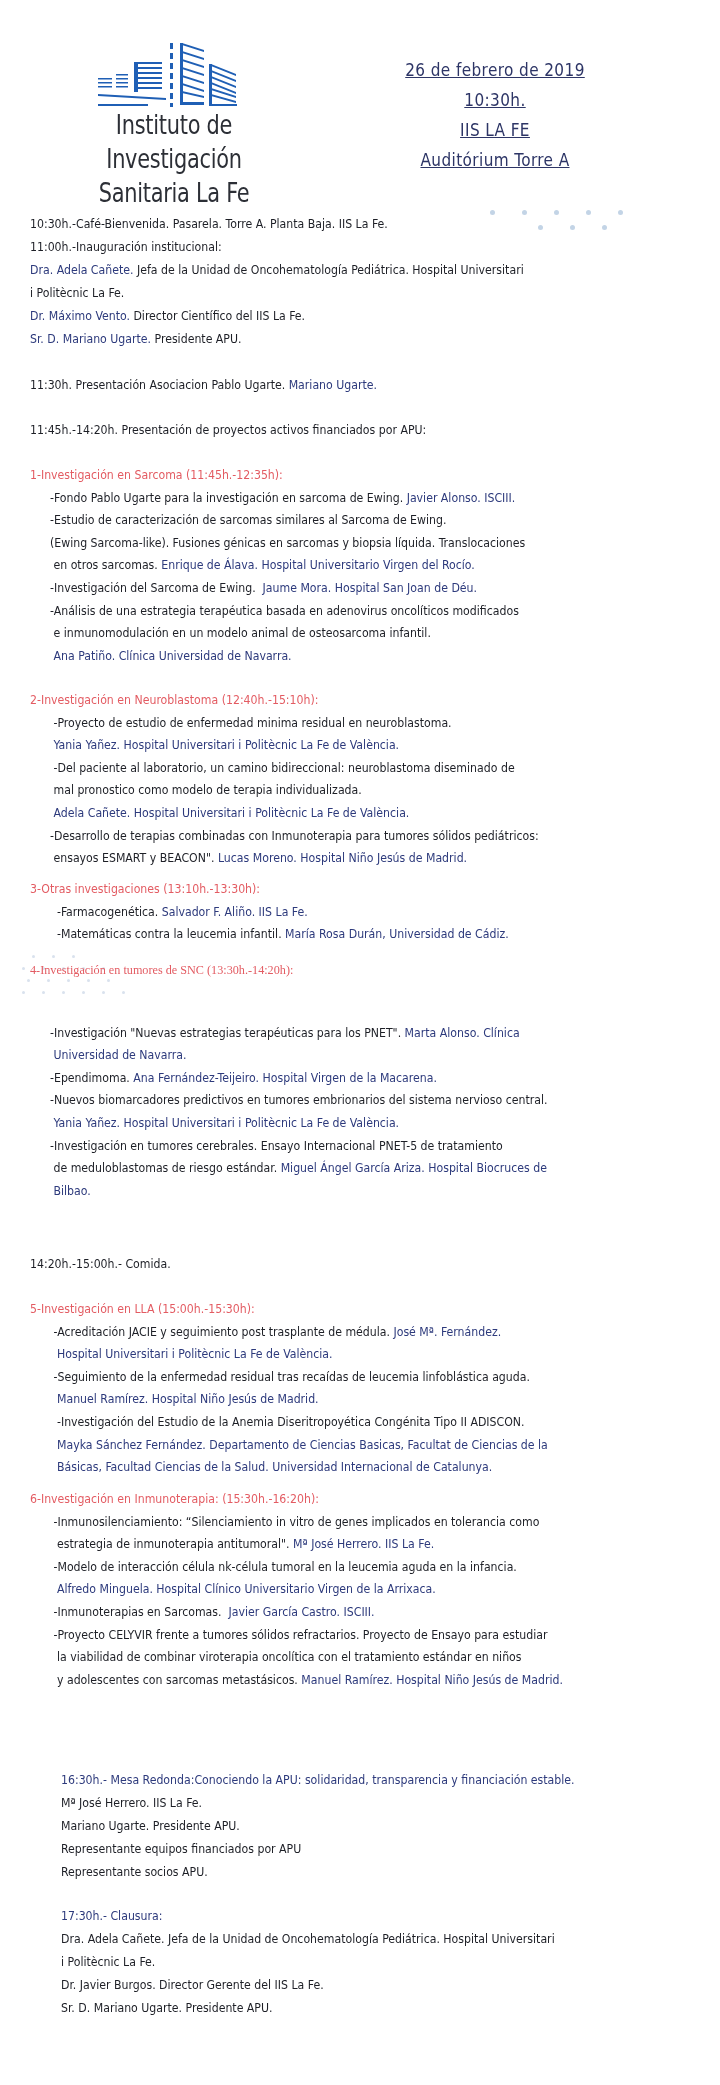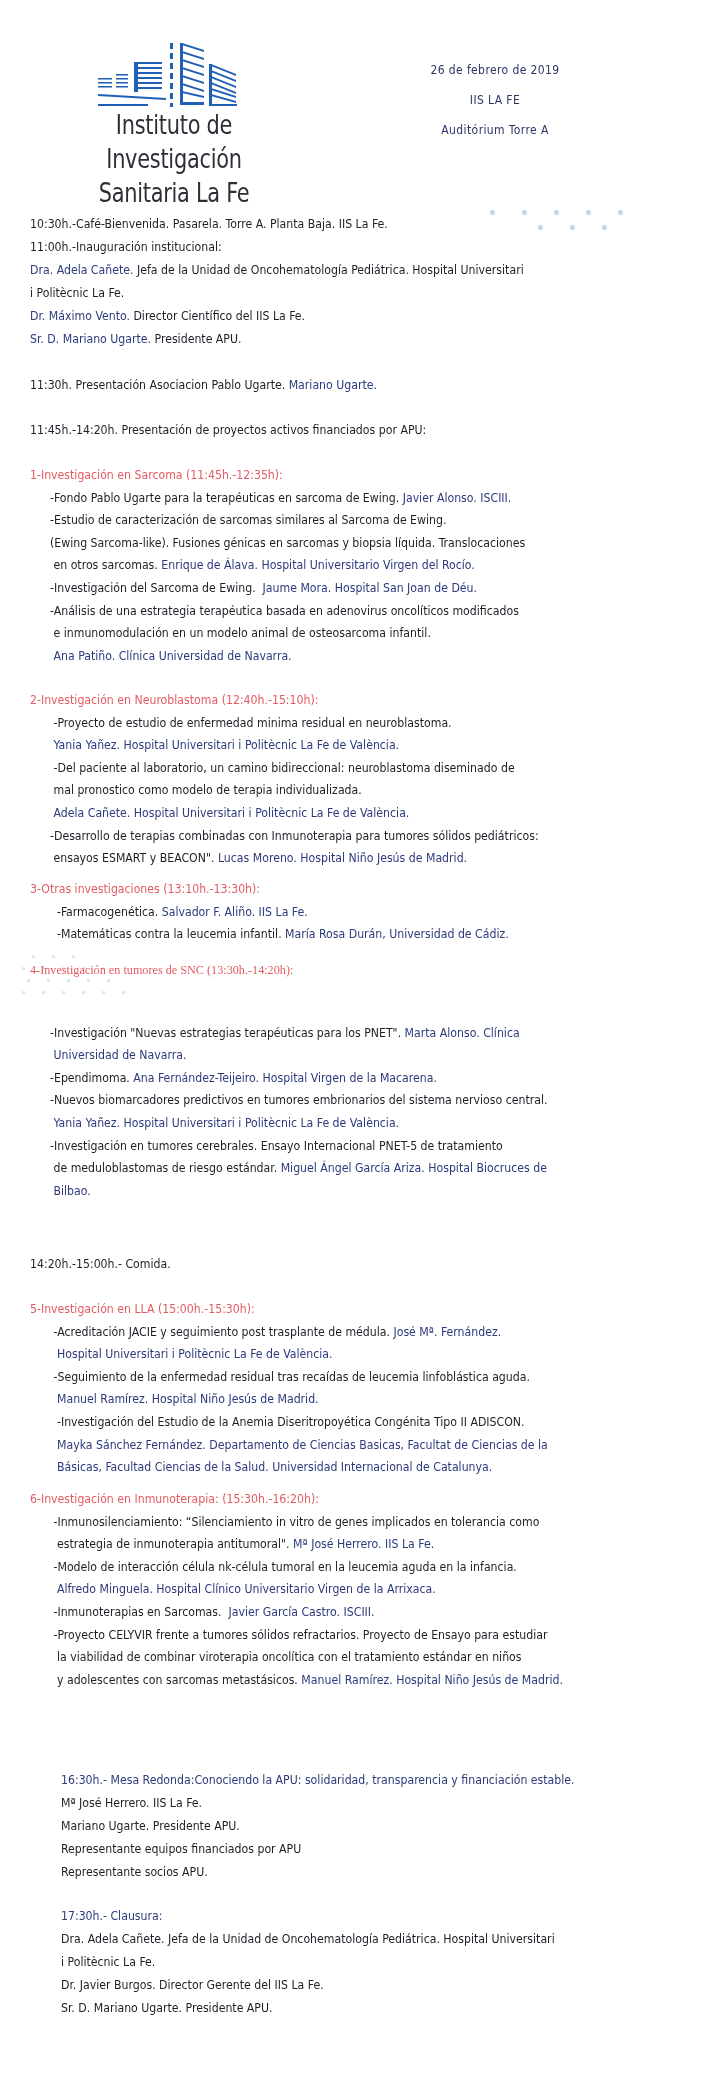--- a/index.html
+++ b/index.html
@@ -5,21 +5,21 @@
   html, body { margin: 0; padding: 0; background: #ffffff; }
   body { width: 720px; height: 2085px; position: relative; overflow: hidden;
          font-family: "DejaVu Sans Condensed", "Liberation Sans Narrow", "DejaVu Sans", sans-serif; }
   .page { position: relative; width: 720px; height: 2085px; }
   .logo { position: absolute; left: 44px; top: 28px; width: 260px; height: 160px; }
   .logo svg { position: absolute; left: 50px; top: 10px; }
   .logo-text { position: absolute; left: 0; top: 80px; width: 260px; text-align: center;
     font-family: "Liberation Sans Narrow", "DejaVu Sans Condensed", "Liberation Sans", sans-serif;
     color: #2c2f36; font-size: 27px; line-height: 34px; transform: scaleX(0.86); transform-origin: center top; letter-spacing: -0.3px; }
   .event-info { position: absolute; left: 370px; top: 55px; width: 250px; text-align: center;
-    color: #2d3566; font-size: 12px; line-height: 30px; letter-spacing: 0.4px; }
+    color: #2d3566; font-size: 17px; line-height: 30px; letter-spacing: 0.4px; text-decoration: underline; }
   .event-info div { height: 30px; }
   .dots { position: absolute; }
   .dot { position: absolute; width: 5px; height: 5px; border-radius: 50%; background: #c3d4e6; }
   .dot.small { width: 3px; height: 3px; background: #d9e2ee; }
   .content { position: absolute; left: 30px; top: 212px; width: 640px; font-size: 12.2px; color: #1d1f26; }
   .line { position: absolute; white-space: nowrap; line-height: 20px; height: 20px; }
   .blue { color: #2d3a7c; }
   .red { color: #e35b62; }
 </style>
 </head>
@@ -79,20 +79,21 @@
       </g>
     </svg>
     <div class="logo-text">
       <div>Instituto de Investigación</div>
       <div>Sanitaria La Fe</div>
     </div>
   </div>
 
   <div class="event-info">
     <div>26 de febrero de 2019</div>
+    <div>10:30h.</div>
     <div>IIS LA FE</div>
     <div>Auditórium Torre A</div>
   </div>
 
   <div class="dots" style="left:490px; top:208px;">
     <span class="dot" style="left:0;top:2px;"></span>
       <span class="dot" style="left:32px;top:2px;"></span>
     <span class="dot" style="left:64px;top:2px;"></span>
       <span class="dot" style="left:96px;top:2px;"></span>
     <span class="dot" style="left:128px;top:2px;"></span>
@@ -139,21 +140,21 @@
 
     <div class="line" style="top:163px;">
       <span>11:30h. Presentación Asociacion Pablo Ugarte.  </span><span class="blue">Mariano Ugarte.</span>
     </div>
 
     <div class="line" style="top:208px;">11:45h.-14:20h. Presentación de proyectos activos financiados por APU:</div>
 
     <div id="sections-morning">
         <div>
           <div class="line red" style="top: 253px;">1-Investigación en Sarcoma (11:45h.-12:35h):</div>
-          <div class="line" style="top: 276px; left: 20px;"><span style="white-space: pre;">-Fondo Pablo Ugarte para la terapéuticas en sarcoma de Ewing. </span><span class="blue">Javier Alonso.  ISCIII.</span></div>
+          <div class="line" style="top: 276px; left: 20px;"><span style="white-space: pre;">-Fondo Pablo Ugarte para la investigación en sarcoma de Ewing. </span><span class="blue">Javier Alonso.  ISCIII.</span></div>
           <div class="line" style="top: 298px; left: 20px;"><span style="white-space: pre;">-Estudio de caracterización de sarcomas similares al Sarcoma de Ewing.</span><span class="blue"></span></div>
           <div class="line" style="top: 321px; left: 20px;"><span style="white-space: pre;">(Ewing Sarcoma-like). Fusiones génicas en sarcomas y biopsia líquida. Translocaciones</span><span class="blue"></span></div>
           <div class="line" style="top: 343px; left: 20px;"><span style="white-space: pre;"> en otros sarcomas. </span><span class="blue">Enrique de Álava. Hospital Universitario Virgen del Rocío.</span></div>
           <div class="line" style="top: 366px; left: 20px;"><span style="white-space: pre;">-Investigación del Sarcoma de Ewing.  </span><span class="blue">Jaume Mora. Hospital San Joan de Déu.</span></div>
           <div class="line" style="top: 389px; left: 20px;"><span style="white-space: pre;">-Análisis de una estrategia terapéutica basada en adenovirus oncolíticos modificados</span><span class="blue"></span></div>
           <div class="line" style="top: 411px; left: 20px;"><span style="white-space: pre;"> e inmunomodulación en un modelo animal de osteosarcoma infantil.</span><span class="blue"></span></div>
           <div class="line" style="top: 434px; left: 20px;"><span style="white-space: pre;"> </span><span class="blue">Ana Patiño. Clínica Universidad de Navarra.</span></div>
         </div>
         <div>
           <div class="line red" style="top: 478px;">2-Investigación en Neuroblastoma (12:40h.-15:10h):</div>

